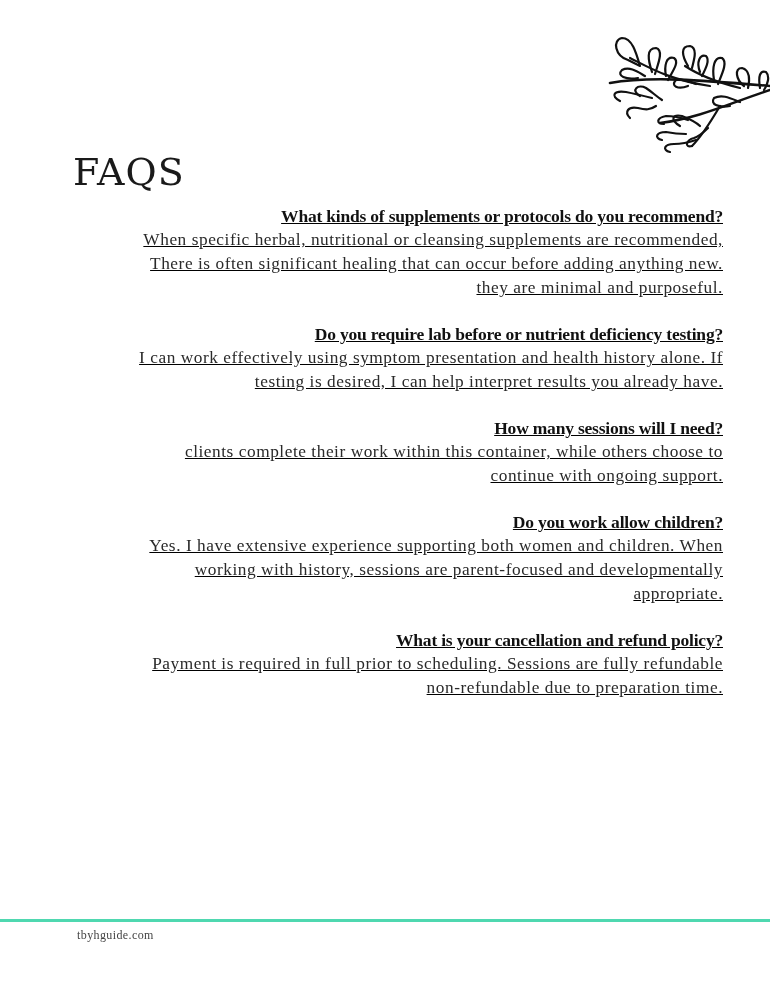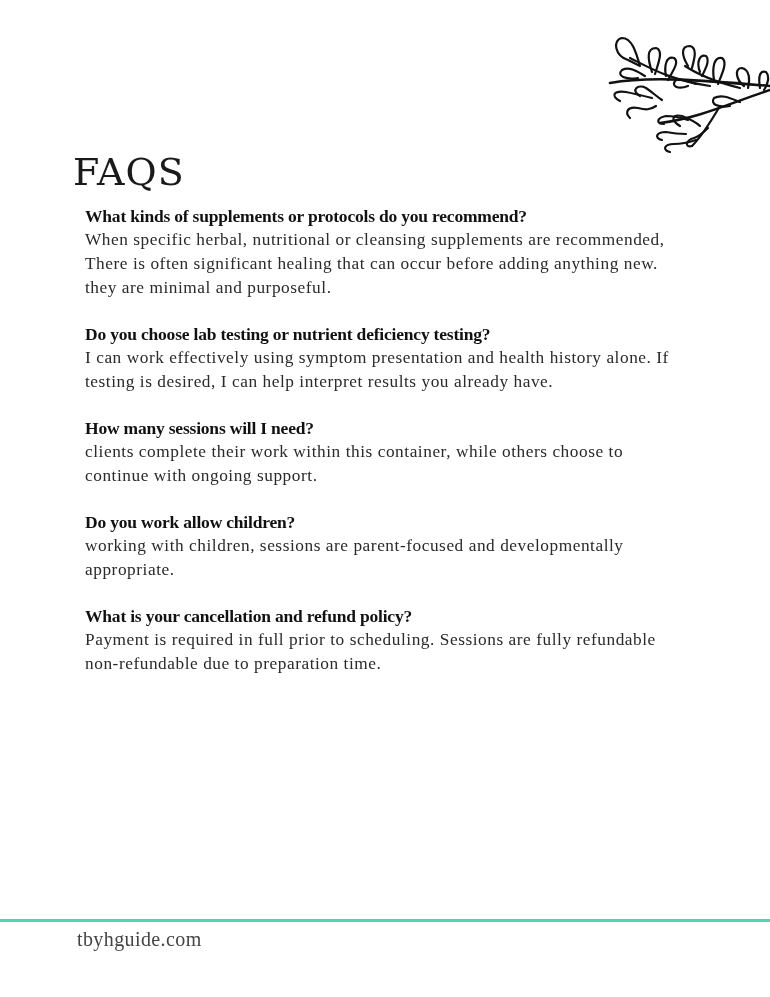--- a/index.html
+++ b/index.html
@@ -1,40 +1,40 @@
 <!DOCTYPE html>
 <html><head>
   <meta charset="utf-8">
   <style>
     html, body { margin: 0; padding: 0; background: #ffffff; }
     body { width: 770px; height: 997px; position: relative; overflow: hidden; }
-    .page { position: absolute; inset: 0; }
+    .page { position: absolute; inset: 0; text-align: right; }
     .branch { position: absolute; left: 600px; top: 28px; width: 170px; height: 130px; }
     .title {
       position: absolute; left: 73px; top: 148px;
       font-family: "DejaVu Serif", serif; font-weight: normal;
       font-size: 38px; line-height: 48px; color: #1a1a1a; letter-spacing: 1px;
       margin: 0;
     }
     .faqs { position: absolute; left: 73px; top: 205px; width: 650px; }
-    .faq { margin: 0 0 23px 12px; }
+    .faq { margin: 0 0 23px 12px; text-decoration: underline; }
     .q {
       font-family: "Liberation Serif", serif; font-weight: bold;
       font-size: 17.5px; line-height: 23px; color: #111111; margin: 0;
       letter-spacing: -0.2px;
     }
     .a {
       font-family: "Liberation Serif", serif;
       font-size: 17.3px; line-height: 24px; color: #2a2a2a; margin: 0;
       letter-spacing: 0.55px;
     }
     .rule { position: absolute; left: 0; top: 919px; width: 770px; height: 3px; background: #4fd8b0; }
     .footer {
       position: absolute; left: 77px; top: 928px;
-      font-family: "Liberation Serif", serif; font-size: 20px; color: #444444;
+      font-family: "Liberation Serif", serif; font-size: 12px; color: #444444;
       letter-spacing: 0.4px;
     }
   </style>
 </head>
 <body>
 
 <div class="page">
 
   <svg class="branch" viewBox="0 0 170 130" fill="none" stroke="#111" stroke-width="2.2" stroke-linecap="round" stroke-linejoin="round">
 
@@ -70,32 +70,33 @@
   <h1 class="title">FAQS</h1>
 
   <div class="faqs">
     <div class="faq">
       <p class="q">What kinds of supplements or protocols do you recommend?</p>
       <p class="a">When specific herbal, nutritional or cleansing supplements are recommended,</p>
       <p class="a">There is often significant healing that can occur before adding anything new.</p>
       <p class="a">they are minimal and purposeful.</p>
     </div>
     <div class="faq">
-      <p class="q">Do you choose lab testing or nutrient deficiency testing?</p>
+      <p class="q">Do you require lab before or nutrient deficiency testing?</p>
       <p class="a">I can work effectively using symptom presentation and health history alone. If</p>
       <p class="a">testing is desired, I can help interpret results you already have.</p>
     </div>
     <div class="faq">
       <p class="q">How many sessions will I need?</p>
       <p class="a">clients complete their work within this container, while others choose to</p>
       <p class="a">continue with ongoing support.</p>
     </div>
     <div class="faq">
       <p class="q">Do you work allow children?</p>
-      <p class="a">working with children, sessions are parent-focused and developmentally</p>
+      <p class="a">Yes. I have extensive experience supporting both women and children. When</p>
+      <p class="a">working with history, sessions are parent-focused and developmentally</p>
       <p class="a">appropriate.</p>
     </div>
     <div class="faq">
       <p class="q">What is your cancellation and refund policy?</p>
       <p class="a">Payment is required in full prior to scheduling. Sessions are fully refundable</p>
       <p class="a">non-refundable due to preparation time.</p>
     </div>
   </div>
 
   <div class="rule"></div>

